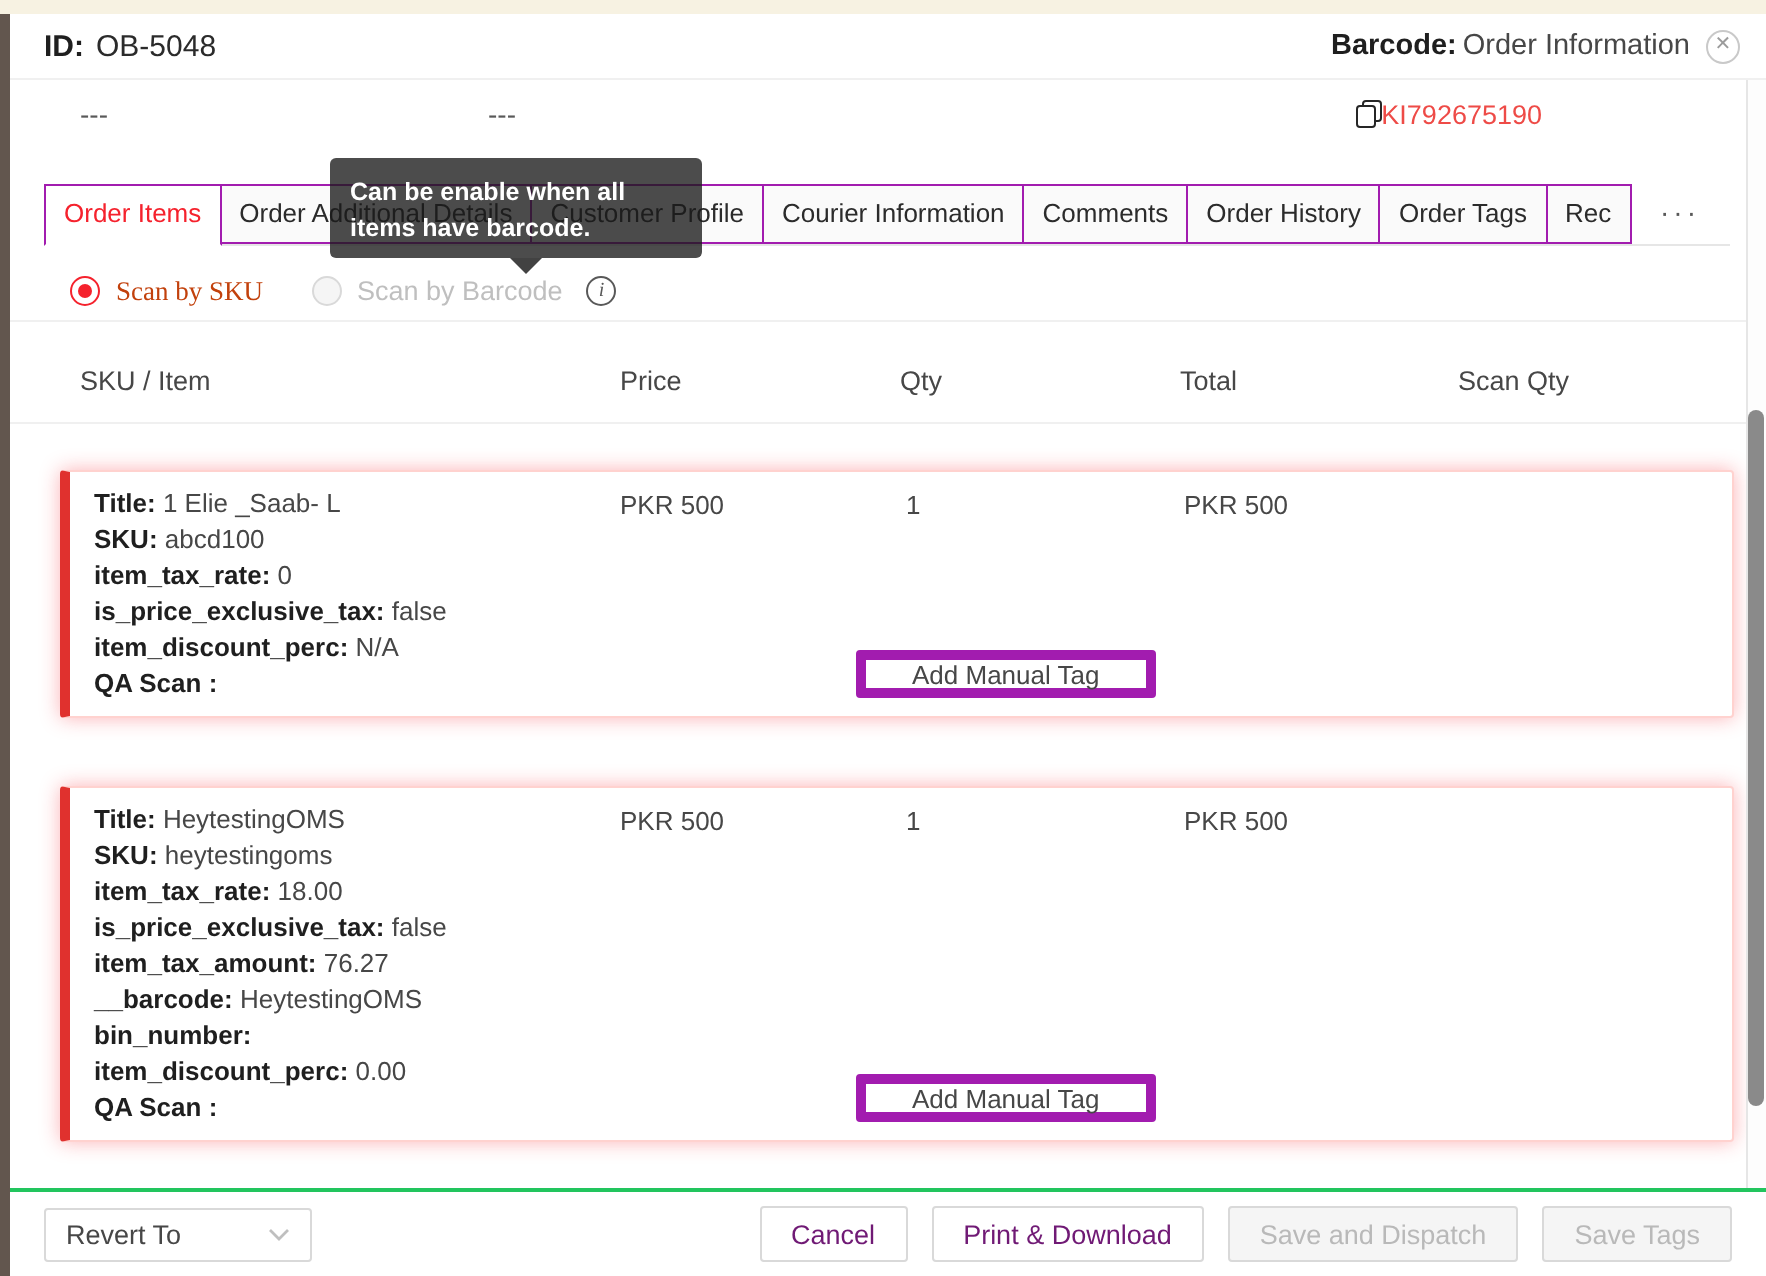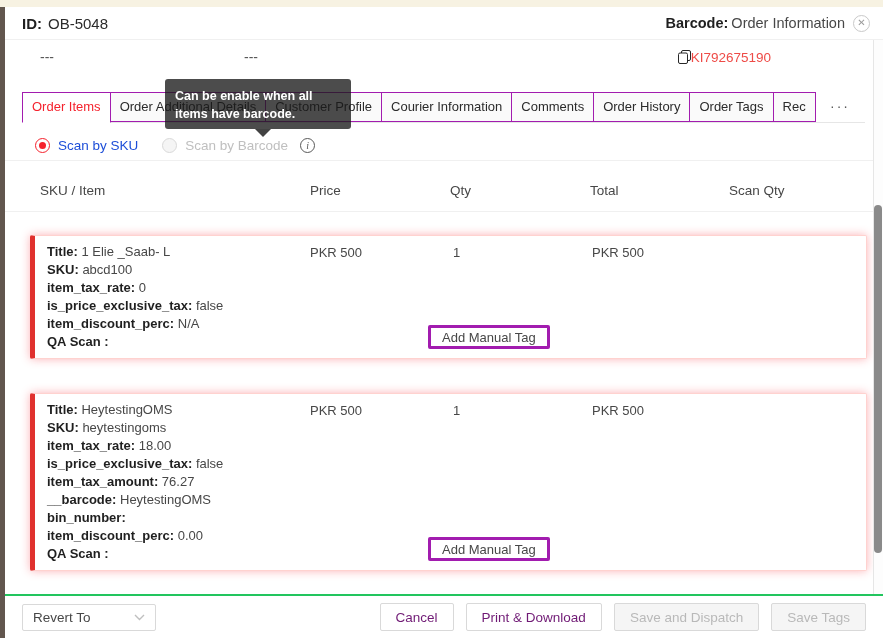--- a/index.html
+++ b/index.html
@@ -48,21 +48,21 @@
     border-left:8px solid transparent; border-right:8px solid transparent;
     border-top:8px solid rgba(25,25,25,0.82); }
 
   
   .scan-row { display:flex; align-items:center; margin:14px 0 0 30px; height:17px; font-size:13.5px; }
   .radio-opt { display:flex; align-items:center; cursor:pointer; }
   .radio { width:15px; height:15px; border-radius:50%; border:1px solid #f5222d; background:#fff;
     display:inline-block; position:relative; margin-right:8px; }
   .radio.checked::after { content:""; position:absolute; inset:3px; background:#f5222d; border-radius:50%; }
   .radio.off { border-color:#d9d9d9; background:#f5f5f5; }
-  .lbl-dark { color:#1d4ed8; }
+  .lbl-dark { color:#c2410c;font-family:Liberation Serif, serif; }
   .radio-opt.disabled { margin-left:24px; cursor:not-allowed;align-items:flex-end; }
   .radio-opt.disabled span:last-child { color:#bfbfbf; }
   .info-icon { width:15px; height:15px; border-radius:50%; border:1px solid #595959; color:#595959;
     font-size:10px; display:inline-flex; align-items:center; justify-content:center; margin-left:12px;
     font-family:"Liberation Serif", serif; font-style:italic; cursor:pointer; line-height:1; }
 
   .divider { border-top:1px solid #f0f0f0; }
   .div-1 { margin-top:6px; }
   .div-2 { margin-top:14px; }
 
@@ -73,22 +73,22 @@
   
   .items { margin-top:23px; }
   .item-card { position:relative; margin-left:25px; width:837px; background:#fff;
     border:1px solid #ffd2cf; border-left:5px solid #e0312e; border-radius:2px;
     box-shadow:0 0 10px rgba(245,34,45,0.35); padding:7px 0 7px 12px;
     font-size:13px; line-height:18px; color:#474747; }
   .item-card + .item-card { margin-top:34px; }
   .field-line b { color:#1f1f1f; font-weight:700; }
   .col { position:absolute; top:8px; font-size:13px; color:#474747; white-space:nowrap; }
   .col-price { left:275px; } .col-qty { left:418px; } .col-total { left:557px; }
-  .add-tag-btn { position:absolute; left:393px; bottom:9px; height:24px; padding:0 11px;
-    background:#fff; border:3px solid #a21caf; border-radius:2px; font-size:13px; color:#474747;
+  .add-tag-btn { position:absolute; left:393px; bottom:9px; height:24px; padding:0 23px;
+    background:#fff; border:5px solid #a21caf; border-radius:2px; font-size:13px; color:#474747;
     font-family:inherit; cursor:pointer; }
 
   
   .scrollbar { position:absolute; top:0; right:0; width:10px; height:555px;
     background:#fdfdfd; border-left:1px solid #e6e6e6; }
   .scroll-thumb { position:absolute; left:0px; top:165px; width:8px; height:348px;
     background:#8a8a8a; border-radius:4px; cursor:pointer; }
 
   
   .modal-footer { flex:none; height:44px; border-top:2px solid #22c55e; display:flex; align-items:center; padding:0 17px; }

